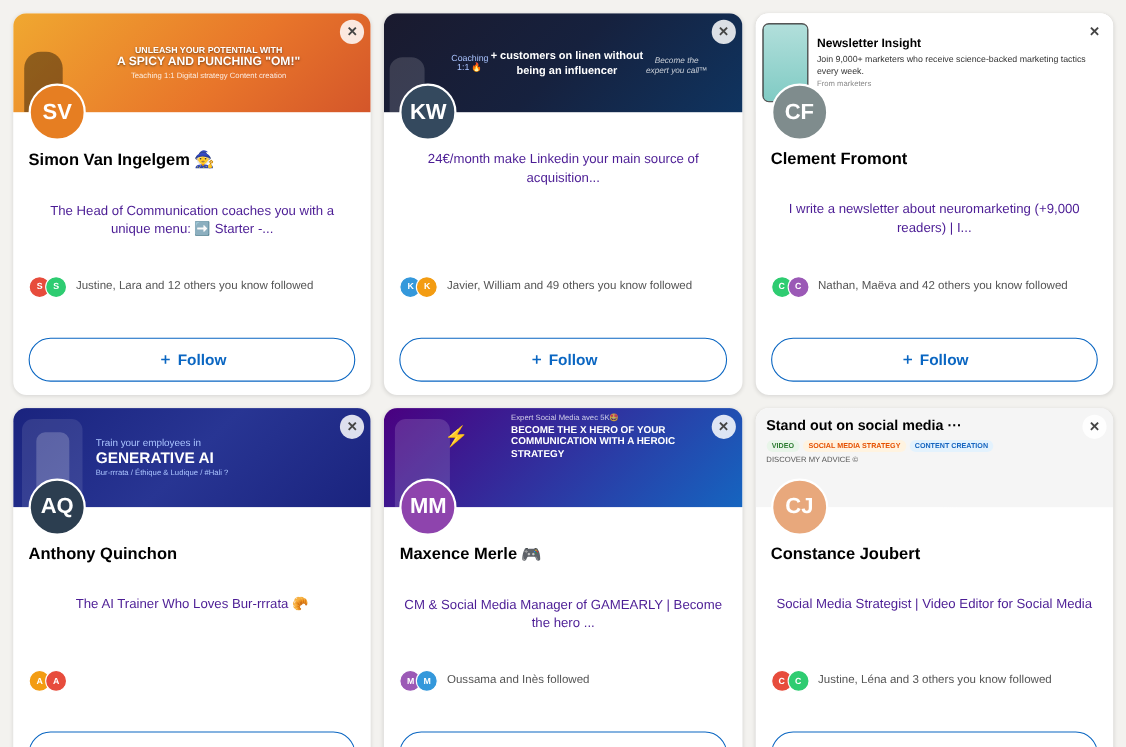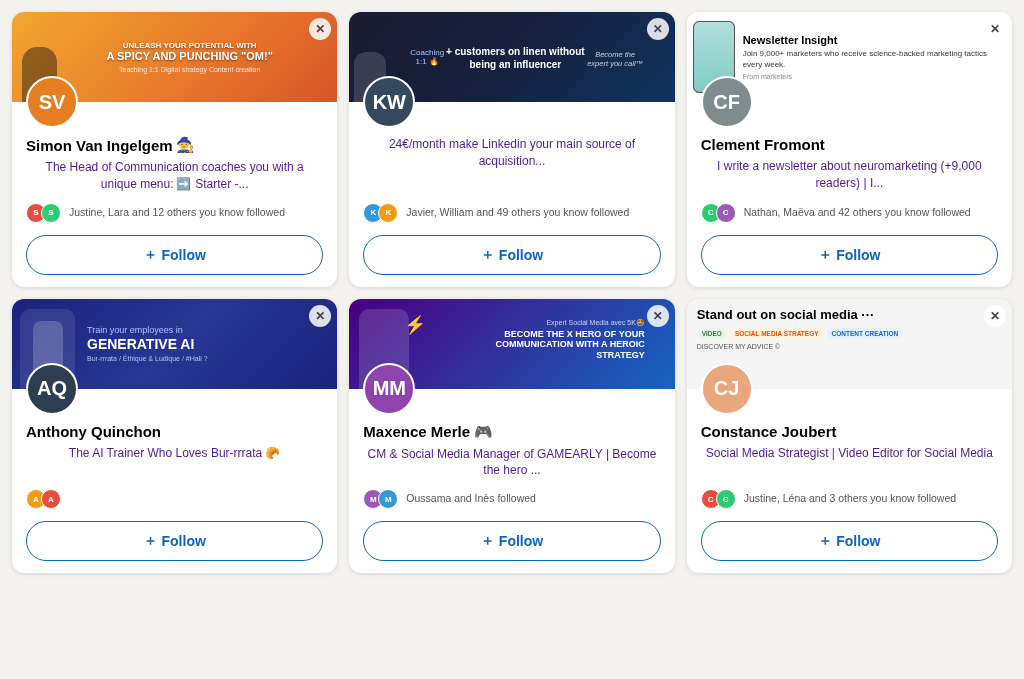--- a/index.html
+++ b/index.html
@@ -77,20 +77,21 @@
       font-size: 20px;
       font-weight: bold;
       color: #fff;
     }
 
     .card-body {
       padding: 34px 14px 12px 14px;
       flex: 1;
       display: flex;
       flex-direction: column;
+      gap: 24px;
     }
     .card-name {
       font-size: 15px;
       font-weight: 700;
       color: #000;
       margin-bottom: 5px;
       display: flex;
       align-items: center;
       gap: 4px;
     }
@@ -321,21 +322,21 @@
         <span>＋</span>
         <span>Follow</span>
       </button>
     </div>
   </div>
     <div class="card">
     <div class="card-banner banner-hero">
 
       <div style="position:absolute;inset:0;">
         <div style="position:absolute;left:10px;bottom:0;width:50px;height:80px;background:rgba(255,255,255,0.15);border-radius:10px 10px 0 0;"></div>
-        <div style="position:absolute;top:20px;right:30px;text-align:right;">
+        <div style="position:absolute;top:5px;right:30px;">
           <div style="font-size:7px;color:rgba(255,255,255,0.75);">Expert Social Media avec 5K🤩</div>
           <div style="font-size:9px;font-weight:900;color:#fff;text-transform:uppercase;line-height:1.2;max-width:180px;margin-top:2px;">BECOME THE X HERO OF YOUR COMMUNICATION WITH A HEROIC STRATEGY</div>
         </div>
         <div style="position:absolute;top:15px;left:55px;font-size:18px;">⚡</div>
       </div>
 
       <div class="banner-close">✕</div>
     </div>
     <div class="card-avatar-wrap">
       <div class="card-avatar" style="background:#8e44ad;">

